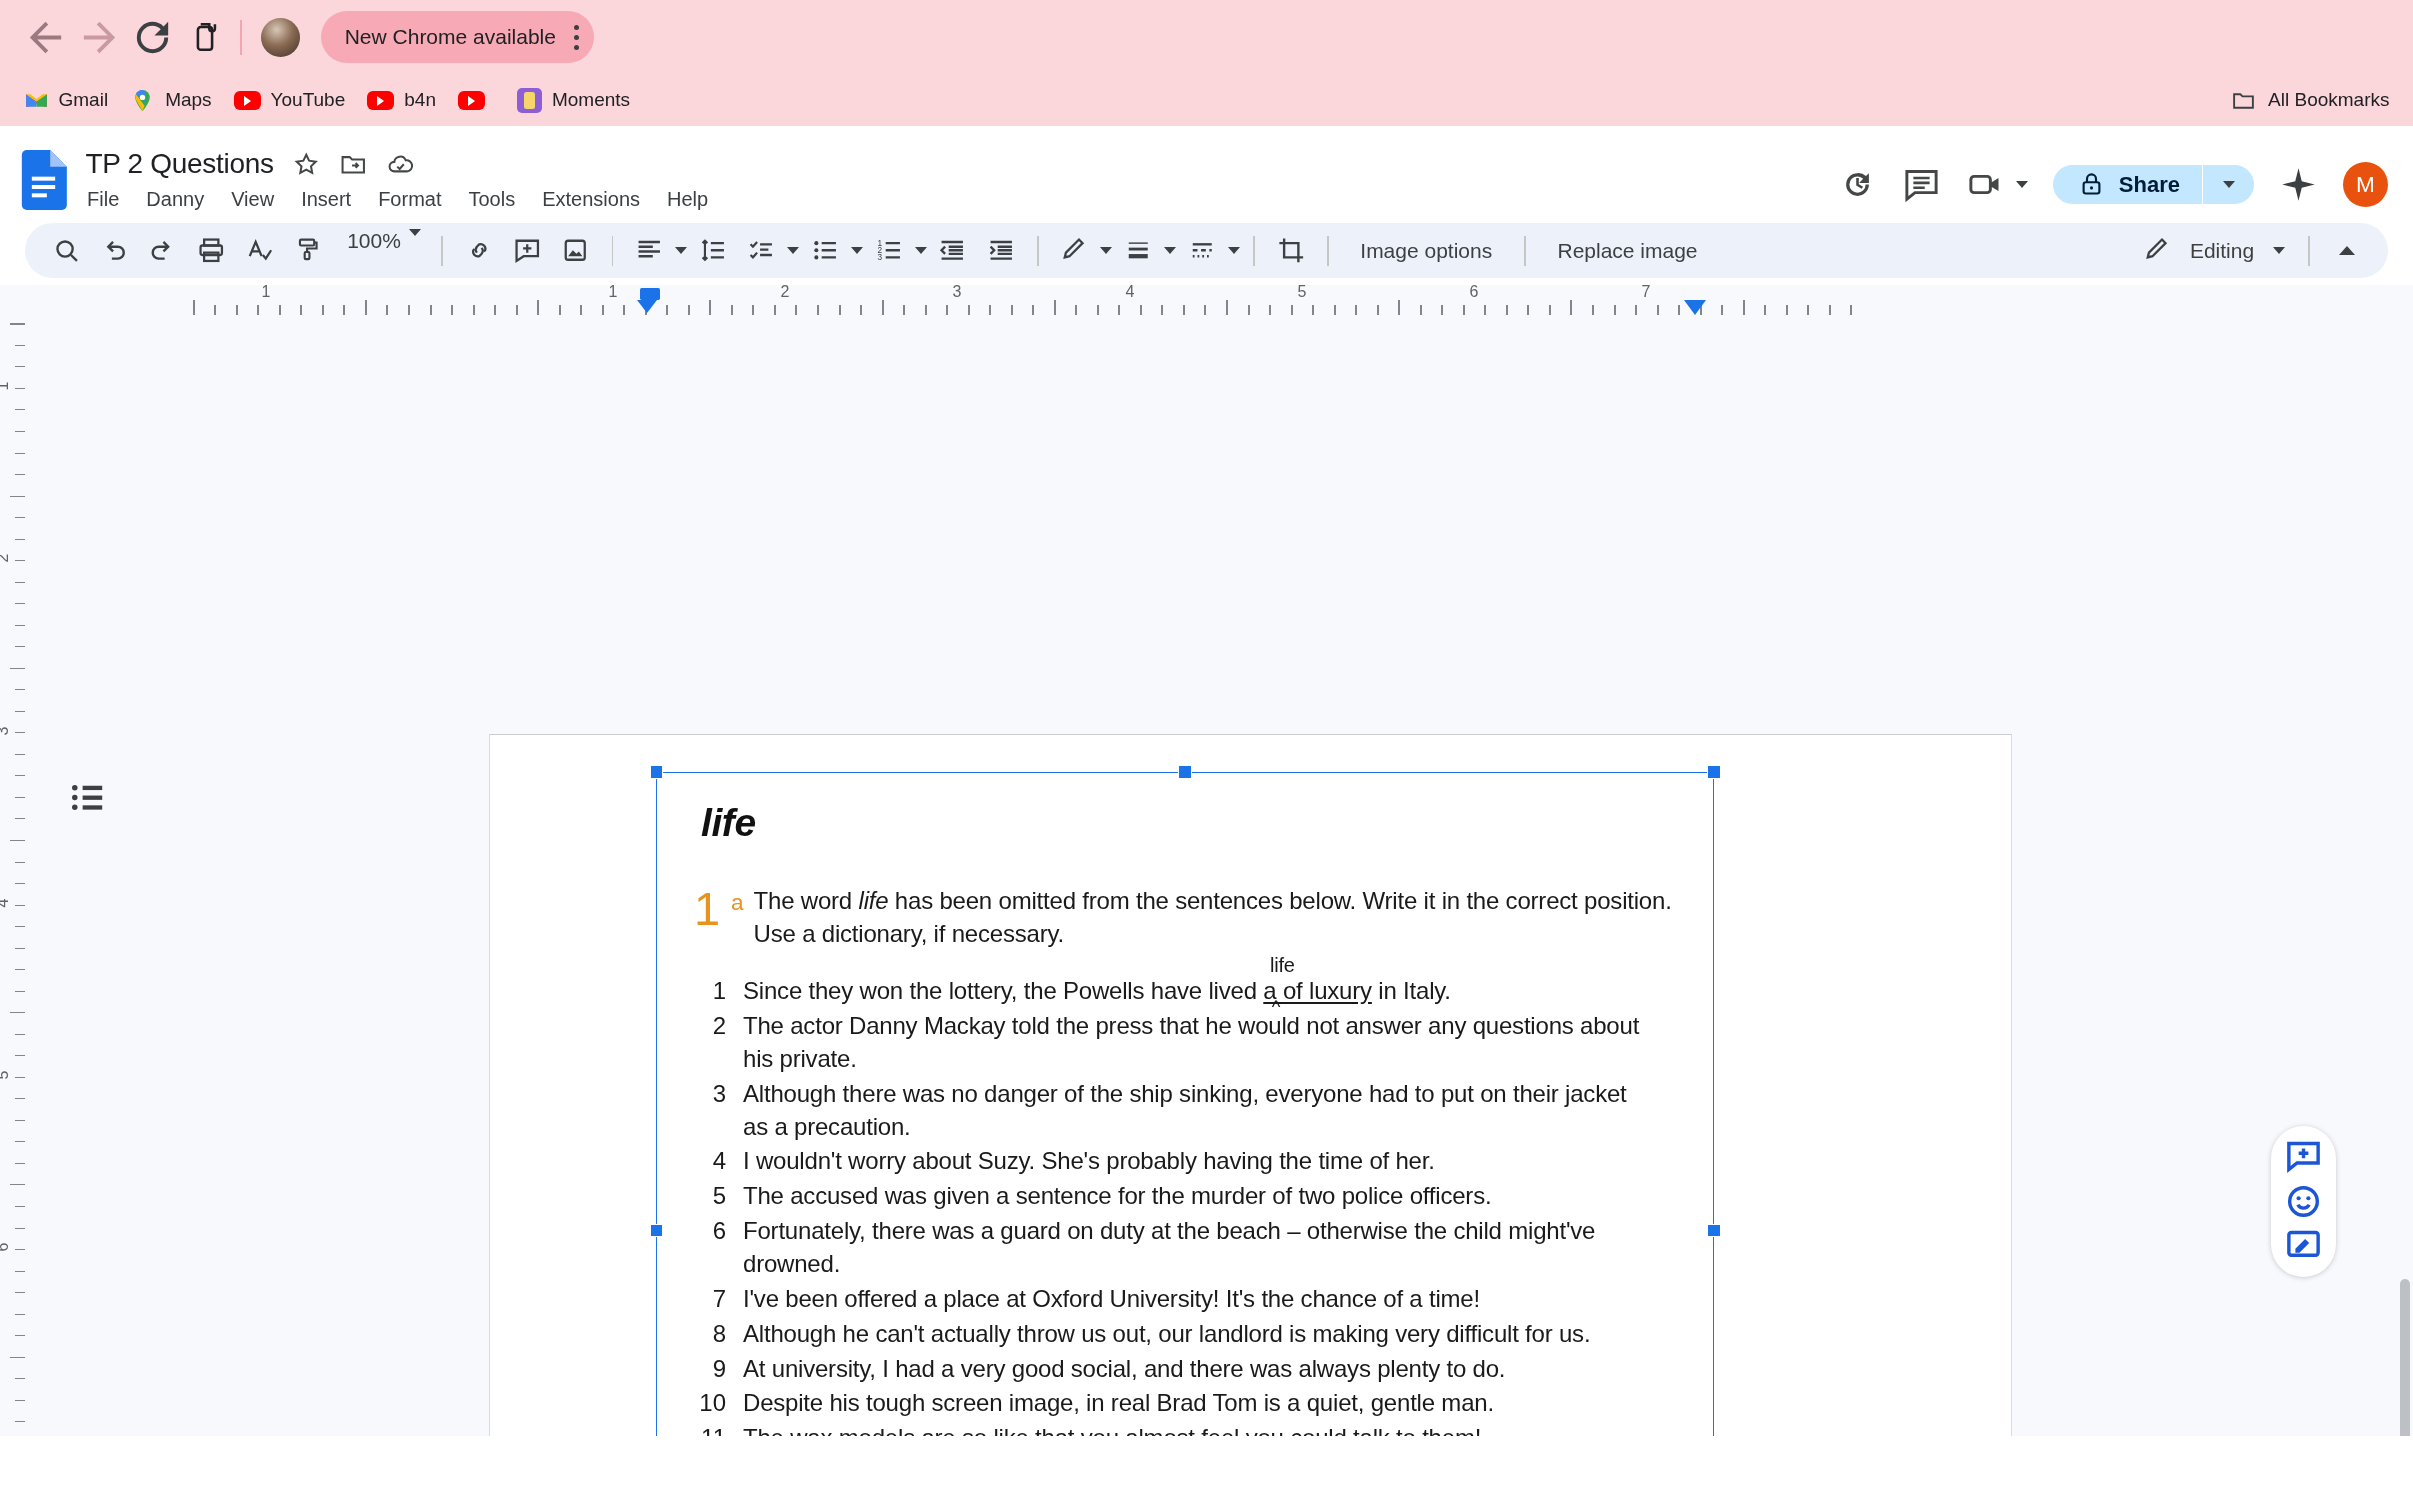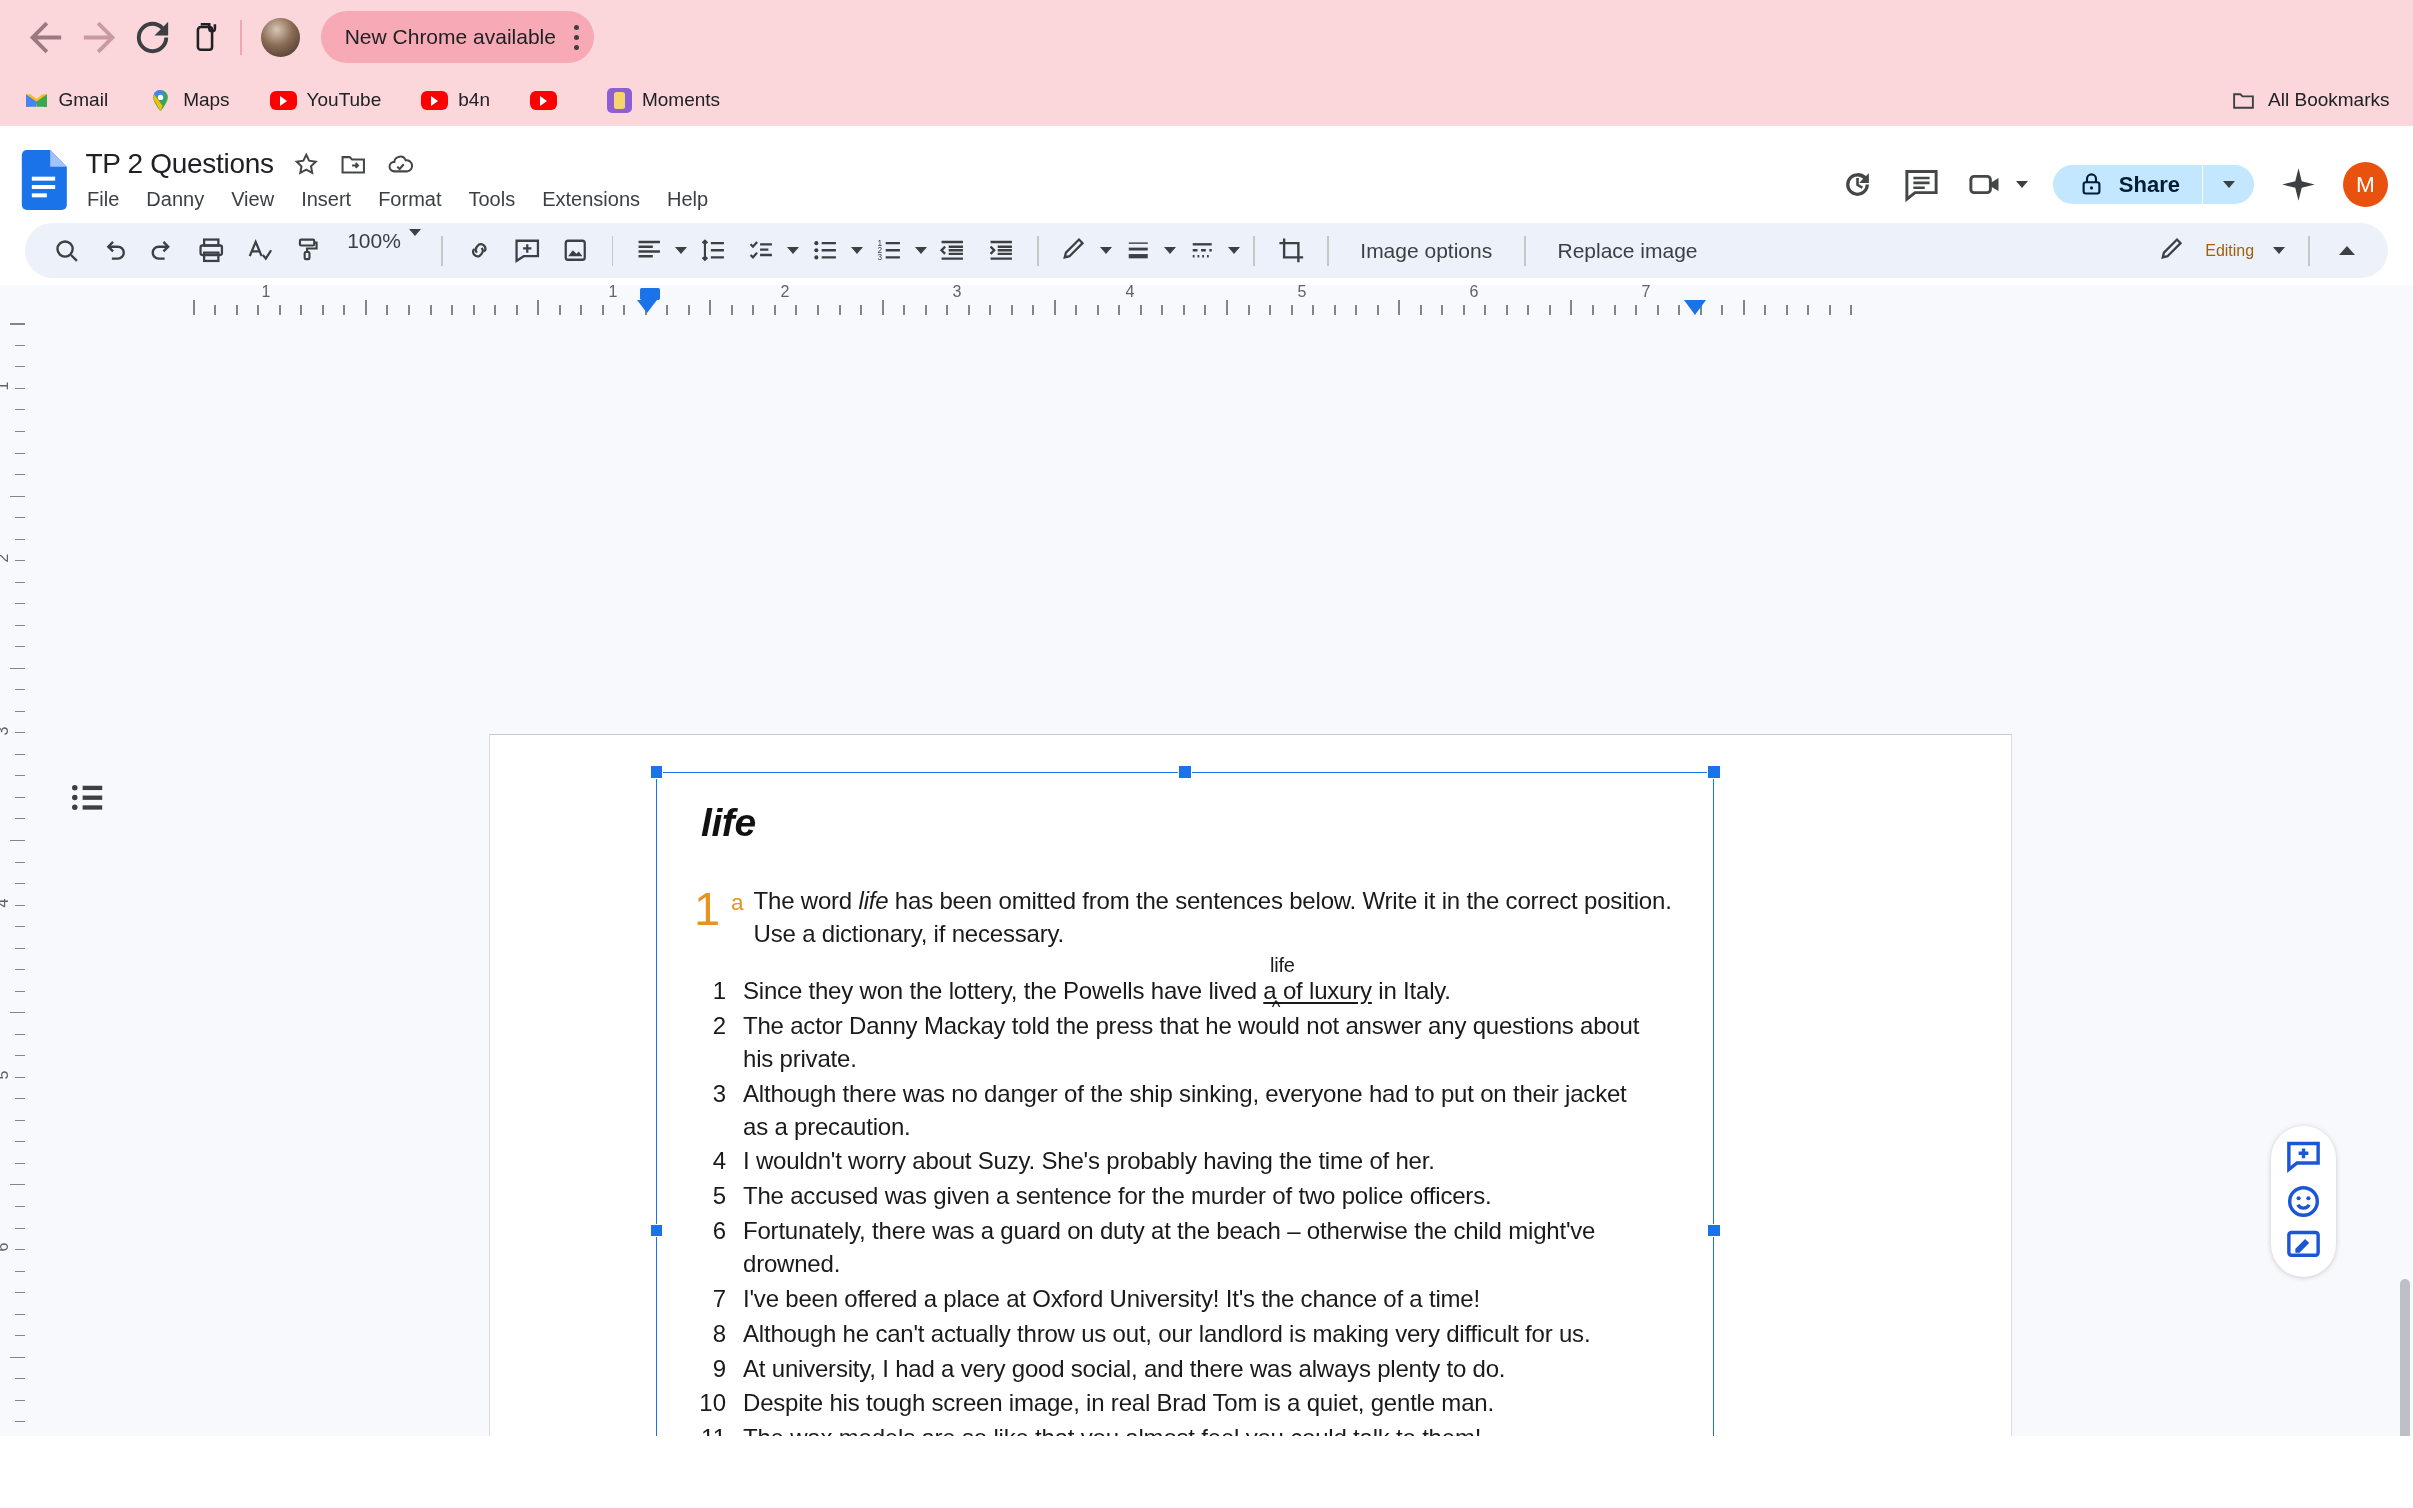--- a/index.html
+++ b/index.html
@@ -133,21 +133,21 @@
   }
   .kebab i:nth-child(1) { top: 5px; }
   .kebab i:nth-child(2) { top: 15px; }
   .kebab i:nth-child(3) { top: 25px; }
 
   .bookmarks {
     height: 52px;
     background: #fbd7dc;
     display: flex;
     padding: 0 23.5px;
-    gap: 40px;
+    gap: 22px;
   }
   .bm { display: flex; align-items: center; gap: 10px; }
   .bm-label { font-size: 19px; color: #202124; white-space: nowrap; }
   .bm-ico { width: 25px; height: 25px; flex: 0 0 auto; }
   .yt-ico {
     width: 27px; height: 19px; background: #ff0000;
     border-radius: 5.9px; position: relative; flex: 0 0 auto;
   }
   .yt-ico::after {
     content: ""; position: absolute; left: 10px; top: 5px;
@@ -234,21 +234,21 @@
     border-top: 7.5px solid #3c4043; flex: 0 0 auto;
   }
   .caret-up {
     width: 0; height: 0;
     border-left: 8.4px solid transparent; border-right: 8.4px solid transparent;
     border-bottom: 9.2px solid #3c4043;
   }
   .tb-text { font-size: 21px; color: #3c4043; padding: 0 18.4px; white-space: nowrap; flex:0 0 auto;}
   .tb-right { margin-left: auto; display: flex; align-items: center; gap: 5px; }
   .editing-chip { display: flex; align-items: center; gap: 18.4px; padding: 0 8.4px 0 13.4px; }
-  .editing-chip span { font-size: 16px; color: #a16207; }
+  .editing-chip span { font-size: 21px; color: #404040; }
 
   
   .ruler-h {
     height: 30px; background: #f8f9fd; position: relative;
     border-bottom: 0;
   }
   .ruler-h .tick { position: absolute; bottom: 0; width: 1.7px; background: #80868b; }
   .ruler-h .tick.small { height: 10px; }
   .ruler-h .tick.big   { height: 15px; }
   .ruler-num {

